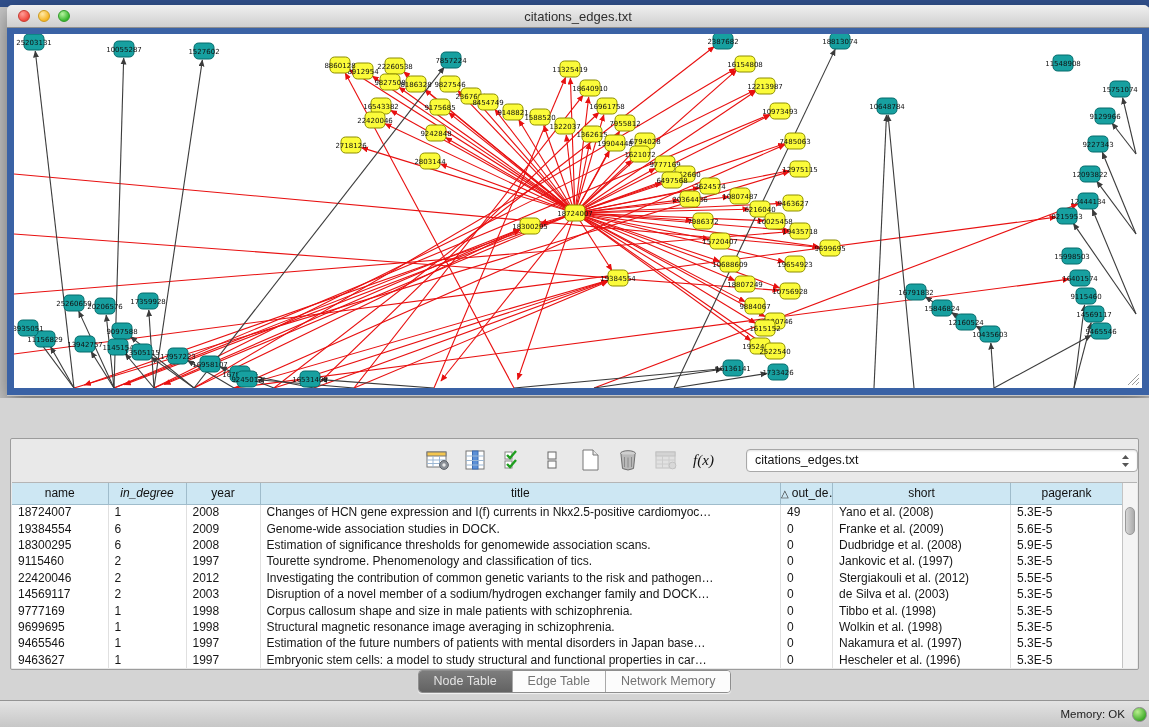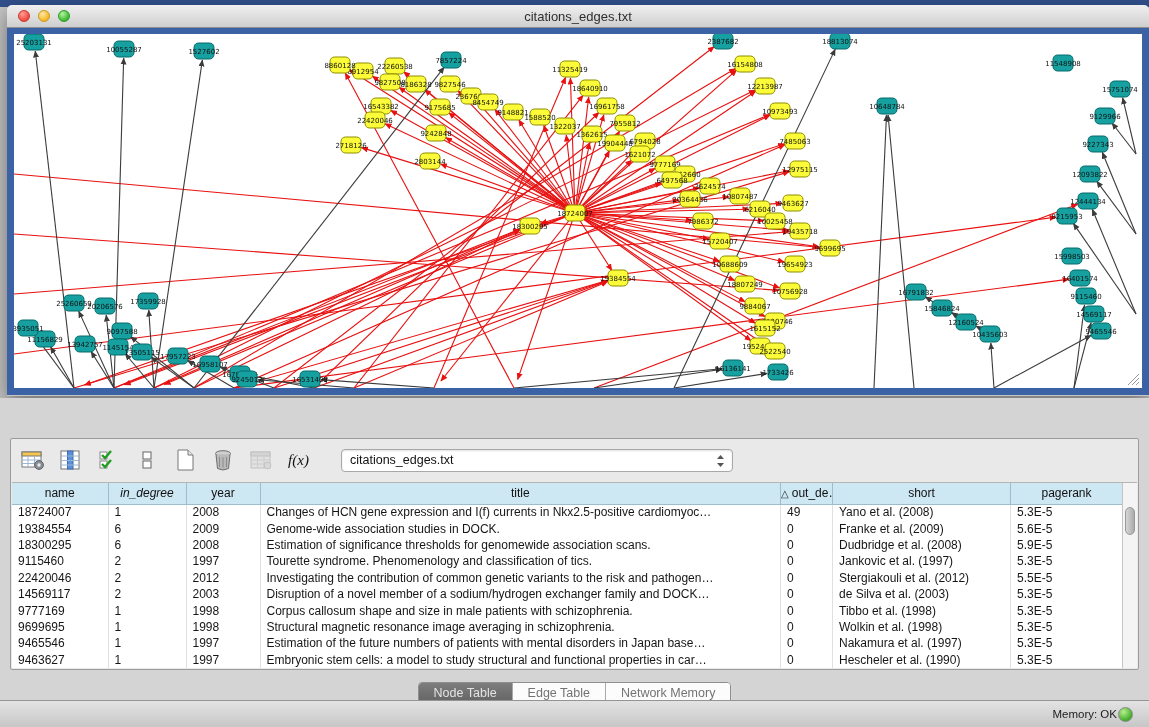--- a/index.html
+++ b/index.html
@@ -33,21 +33,21 @@
     border-top:1px solid #f7f7f7; border-bottom:1px solid #aaa;
     display:flex; align-items:center; position:relative; }
   .panel-title { font-size:12.5px; color:#1d1d1d; padding-left:12px; }
   .panel-titlebar-icons { position:absolute; right:14px; top:3px; display:flex; gap:14px; align-items:center; }
   .float-ic svg, .close-ic { display:block; }
   .close-ic { font-size:15px; font-weight:bold; color:#1c1c1c; line-height:16px; }
 
   .panel-box { position:absolute; left:10px; top:40px; width:1129px; height:232px;
     background:#e9e9e9; border:1px solid #9c9c9c; border-radius:2px; }
 
-  .toolbar { height:42px; display:flex; align-items:center; padding-left:8px; gap:11px; }
+  .toolbar { height:42px; display:flex; align-items:center; padding-left:8px; gap:11px;justify-content:flex-end; }
   .tb-btn { width:27px; height:27px; border:none; background:transparent; padding:1px;
     display:flex; align-items:center; justify-content:center; }
   .tb-btn svg { display:block; }
   .fx-label { font-family:"Liberation Serif", serif; font-style:italic; font-size:15px; color:#111; }
   .net-select { margin-left:18px; width:392px; height:23px; background:#fff;
     border:1px solid #a8a8a8; border-radius:4px; display:flex; align-items:center;
     padding:0 8px; font-size:12.5px; color:#111; position:relative;
     box-shadow:inset 0 1px 2px rgba(0,0,0,.12); }
   .net-select .updown { position:absolute; right:7px; top:4px; }
 
@@ -59,31 +59,31 @@
     white-space:nowrap; }
   table.datatable th:first-child { border-left:none;margin-top:39px; }
   table.datatable td { height:16.4px; padding:0 4px 0 6px; color:#161616;
     border-right:1px solid #e0e0e0; white-space:nowrap; overflow:hidden; }
   .sort-arrow { font-size:10px; color:#2a2a2a; margin-right:3px; }
   .vscroll { position:absolute; right:0; top:0; bottom:0; width:15px;
     background:#f4f4f4; border-left:1px solid #c4c4c4; }
   .vthumb { position:absolute; left:2px; top:24px; width:10px; height:28px; border-radius:6px;
     background:linear-gradient(90deg,#d6d6d6,#ababab); border:1px solid #999; }
 
-  .tabs-row { position:absolute; left:0; right:0; top:284px; display:flex; justify-content:center; }
+  .tabs-row { position:absolute; left:0; right:0; top:272px; display:flex; justify-content:center; }
   .tabgroup { display:flex; border:1px solid #8e8e8e; border-radius:4px; overflow:hidden;
     background:#fcfcfc; box-shadow:0 1px 1px rgba(255,255,255,.7); }
   .tab { padding:3px 15px 4px; font-size:12.5px; color:#737373; background:#fcfcfc;
     border:none; border-right:1px solid #a9a9a9; }
   .tab:last-child { border-right:none; }
   .tab.active { background:linear-gradient(#7d7d7d,#626262); color:#e3e3e3; }
 
   .status-bar { position:absolute; left:0; right:0; bottom:0; height:27px;
     background:linear-gradient(#e3e3e3,#c7c7c7); border-top:1px solid #949494;
-    display:flex; align-items:center; justify-content:flex-end; gap:1px; padding-right:16px; }
+    display:flex; align-items:center; justify-content:flex-end; gap:7px; padding-right:2px; }
   .memory-label { font-size:11.5px; color:#1c1c1c; }
   .memory-dot { width:15px; height:15px; border-radius:50%;
     background:radial-gradient(circle at 35% 30%, #b8ef8e, #3aa825 75%); border:1px solid #8a8a8a; }
 </style>
 </head>
 <body>
 
 <div class="desktop-top-strip"></div>
 
 <div class="net-window">
@@ -773,21 +773,21 @@
               <td>0</td>
               <td>Nakamura et al. (1997)</td>
               <td>5.3E-5</td>
             </tr>
             <tr>
               <td>9463627</td>
               <td>1</td>
               <td>1997</td>
               <td>Embryonic stem cells: a model to study structural and functional properties in car…</td>
               <td>0</td>
-              <td>Hescheler et al. (1990)</td>
+              <td>Hescheler et al. (1996)</td>
               <td>5.3E-5</td>
             </tr>
           </tbody>
       </table>
       <div class="vscroll">
         <div class="vthumb"></div>
       </div>
     </div>
   </div>
 

